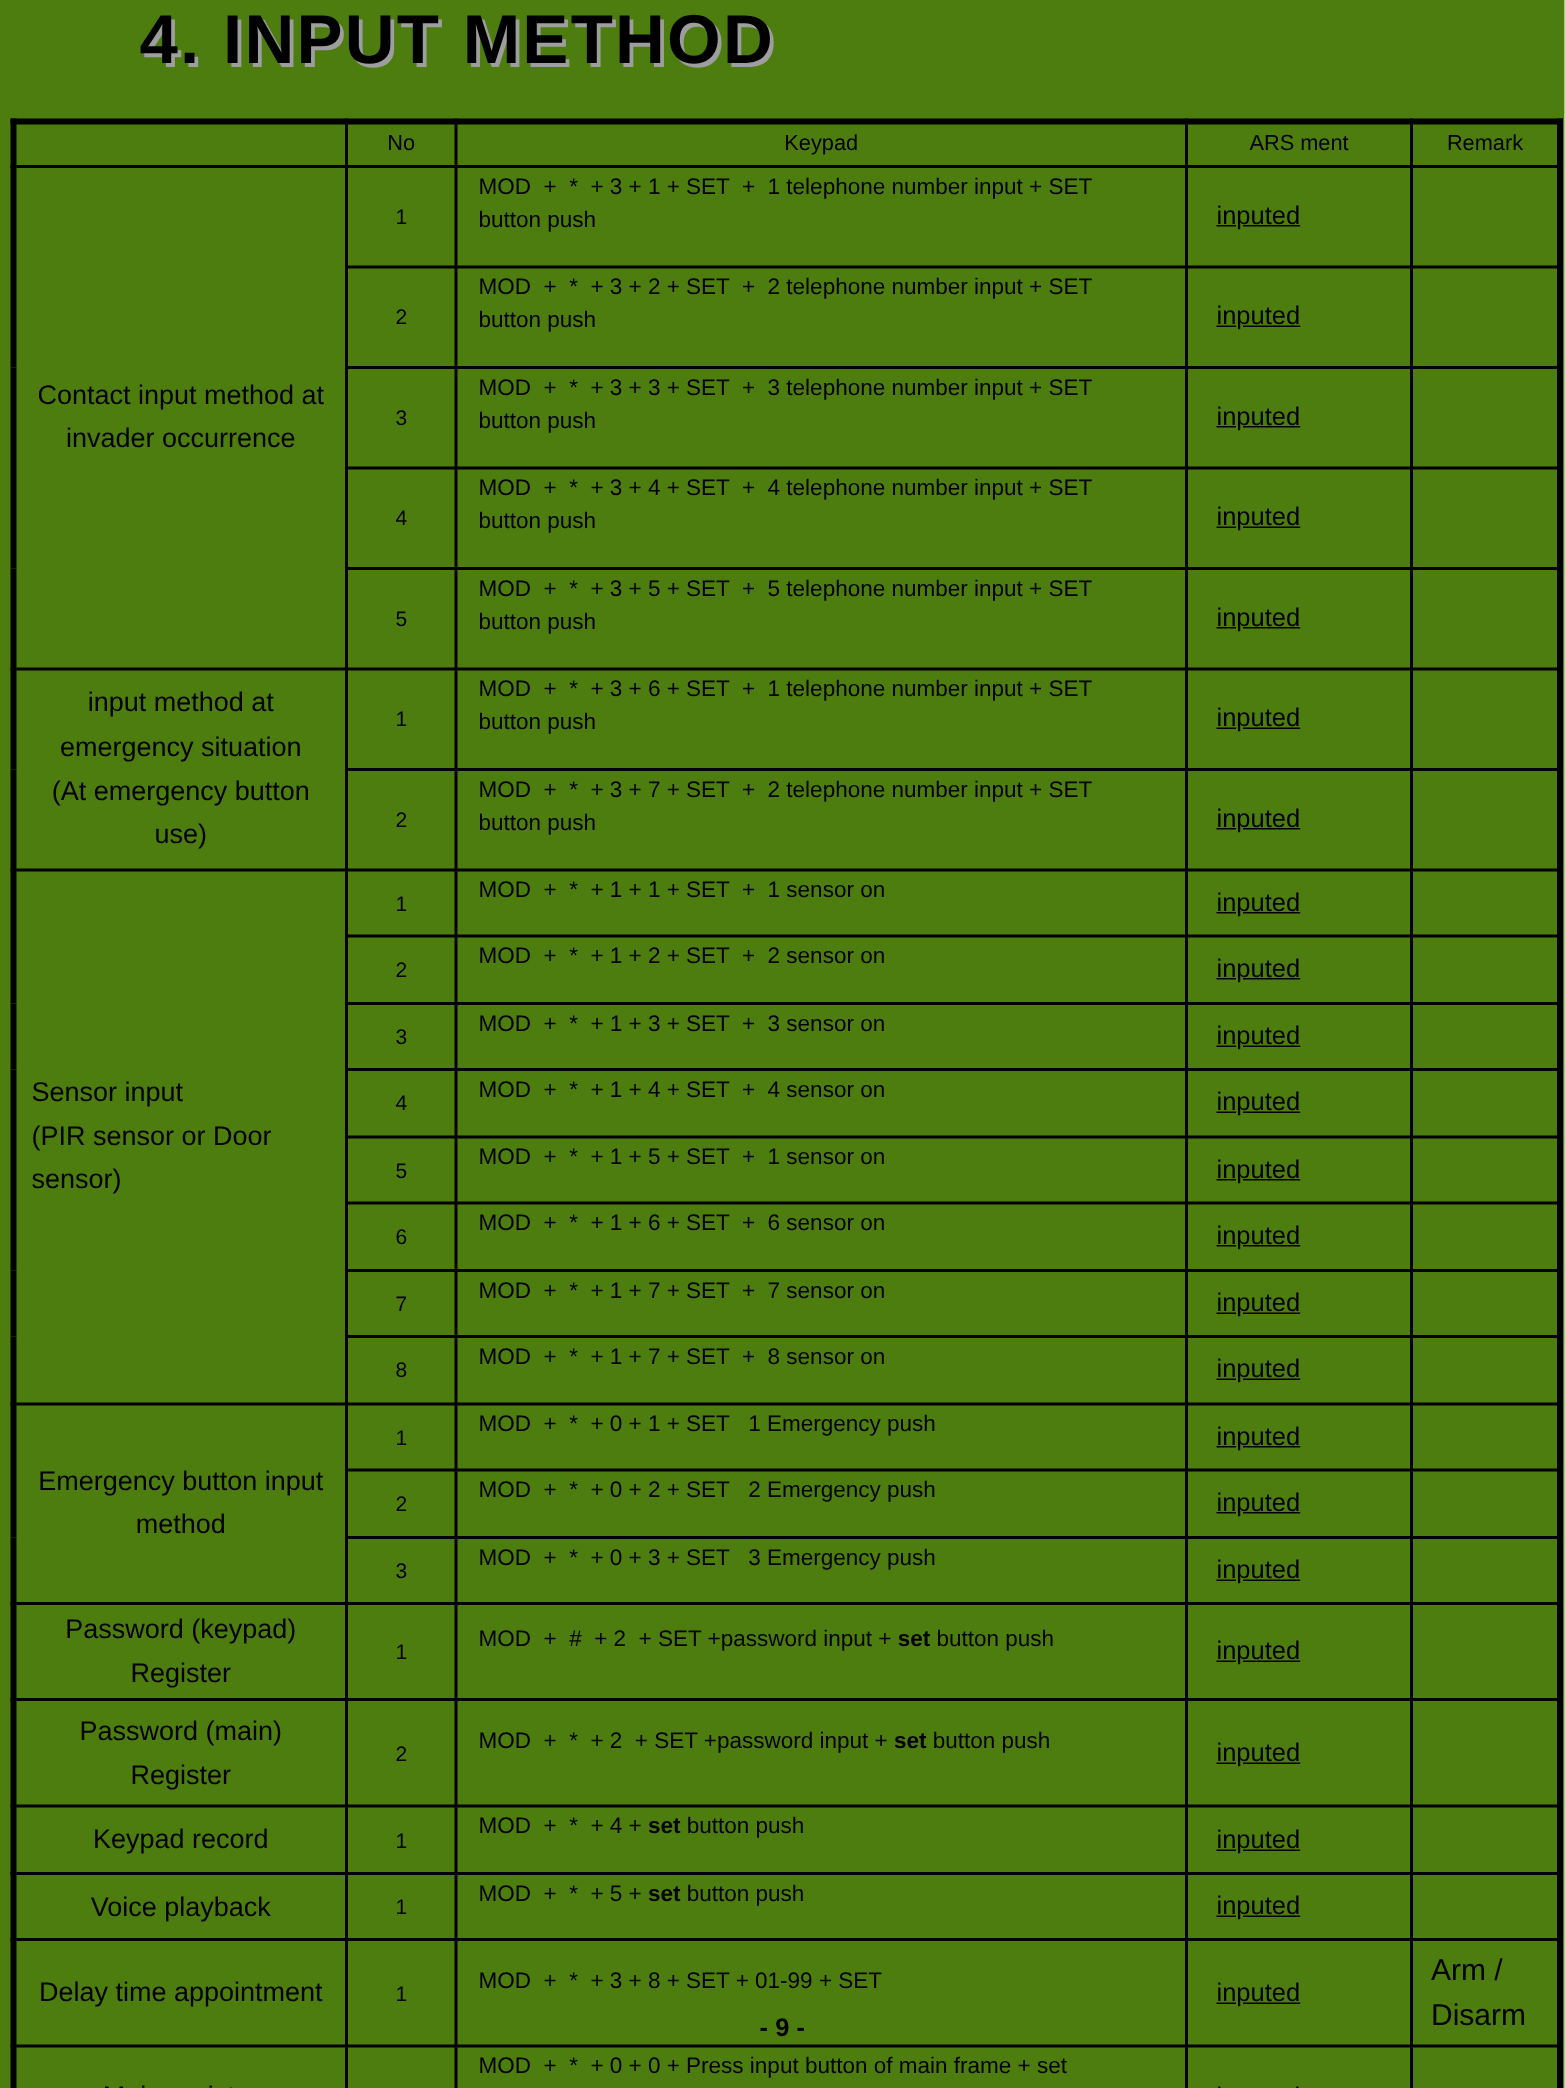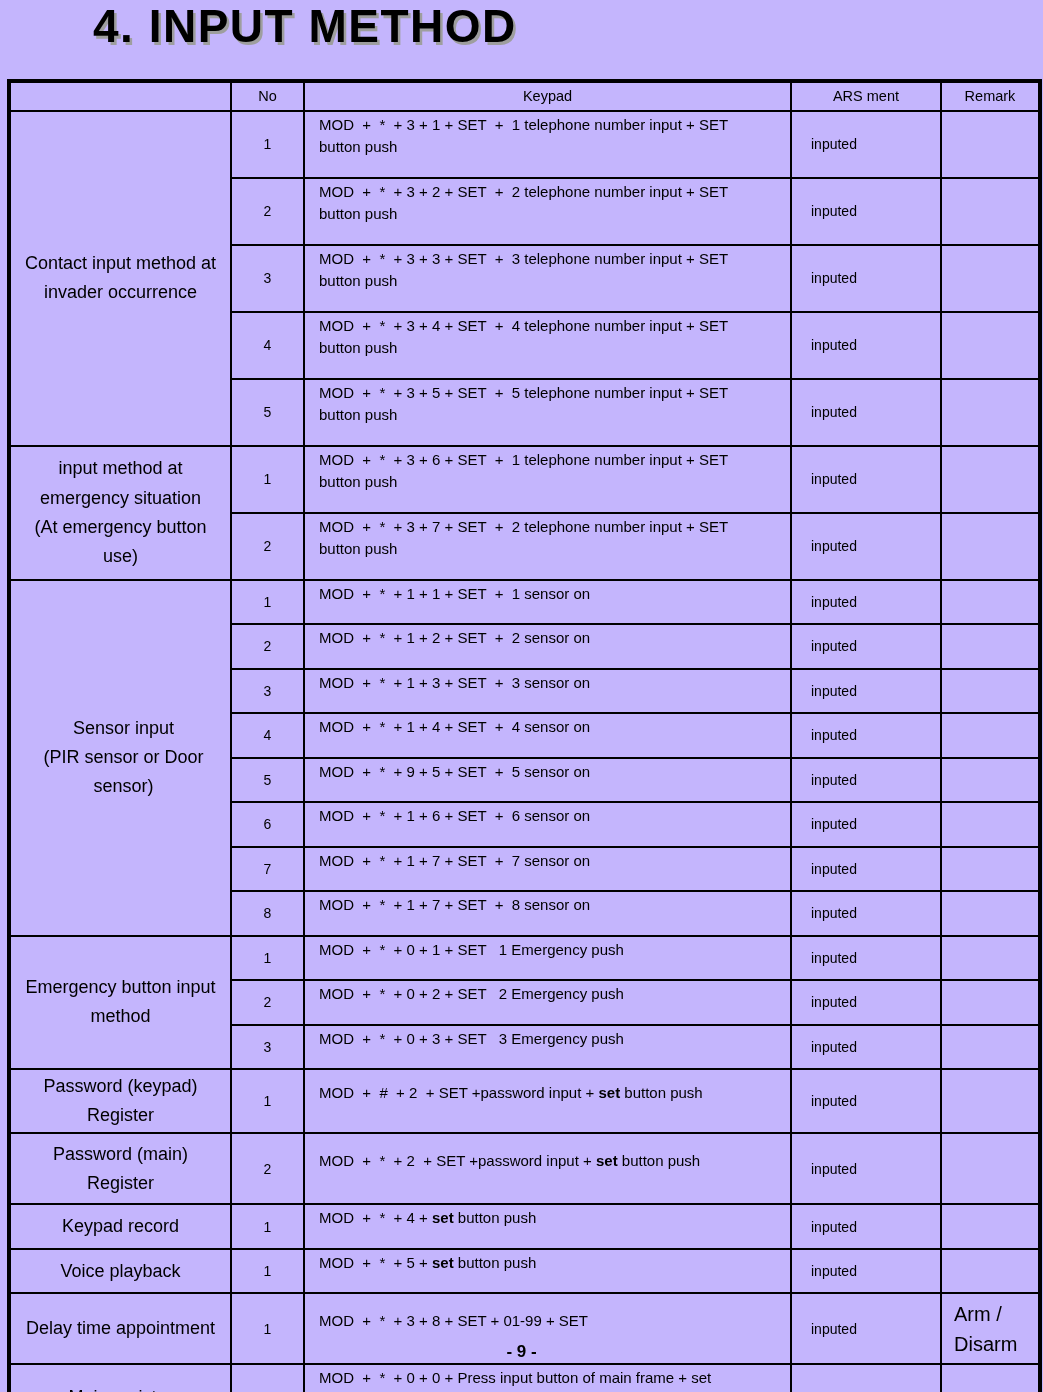--- a/index.html
+++ b/index.html
@@ -6,21 +6,21 @@
     margin: 0;
     padding: 0;
     background: #ffffff;
     color: #000000;
     font-family: "Liberation Sans", "DejaVu Sans", sans-serif;
   }
   .page {
     position: relative;
     width: 1043px;
     height: 1392px;
-    background: #c4b5fd;
+    background: #4d7c0f;
     overflow: hidden;
   }
   .title {
     margin: 0;
     padding: 2px 0 0 93px;
     font-size: 46px;
     font-weight: 700;
     letter-spacing: 1.5px;
     line-height: 1.08;
     color: #000;
@@ -47,39 +47,40 @@
     height: 27px;
   }
   td.cat {
     font-size: 18px;
     text-align: center;
     white-space: pre-wrap;
     line-height: 1.62;
     padding: 2px 4px;
   }
   td.cat.left {
-    text-align: center;
+    text-align: left;
     padding-left: 10px;
   }
   td.no {
     font-size: 14px;
     text-align: center;
   }
   td.keypad {
     font-size: 15px;
     text-align: left;
     padding: 2px 6px 18px 14px;
     white-space: pre-wrap;
     line-height: 1.5;
     border-radius: 16px;
   }
   td.ars {
-    font-size: 14px;
+    font-size: 17px;
     text-align: left;
     padding-left: 19px;
+    text-decoration: underline;
   }
   td.remark {
     font-size: 20px;
     text-align: left;
     padding-left: 12px;
     white-space: pre-wrap;
     line-height: 1.5;
   }
   tr.h55 { height: 55px; }
   tr.h40 { height: 40px; }
@@ -201,21 +202,21 @@
         <td class="remark"></td>
       </tr>
       <tr class="h40">
         <td class="no">4</td>
         <td class="keypad"><span>MOD  +  *  + 1 + 4 + SET  +  4 sensor on</span></td>
         <td class="ars">inputed</td>
         <td class="remark"></td>
       </tr>
       <tr class="h40">
         <td class="no">5</td>
-        <td class="keypad"><span>MOD  +  *  + 9 + 5 + SET  +  5 sensor on</span></td>
+        <td class="keypad"><span>MOD  +  *  + 1 + 5 + SET  +  1 sensor on</span></td>
         <td class="ars">inputed</td>
         <td class="remark"></td>
       </tr>
       <tr class="h40">
         <td class="no">6</td>
         <td class="keypad"><span>MOD  +  *  + 1 + 6 + SET  +  6 sensor on</span></td>
         <td class="ars">inputed</td>
         <td class="remark"></td>
       </tr>
       <tr class="h40">

